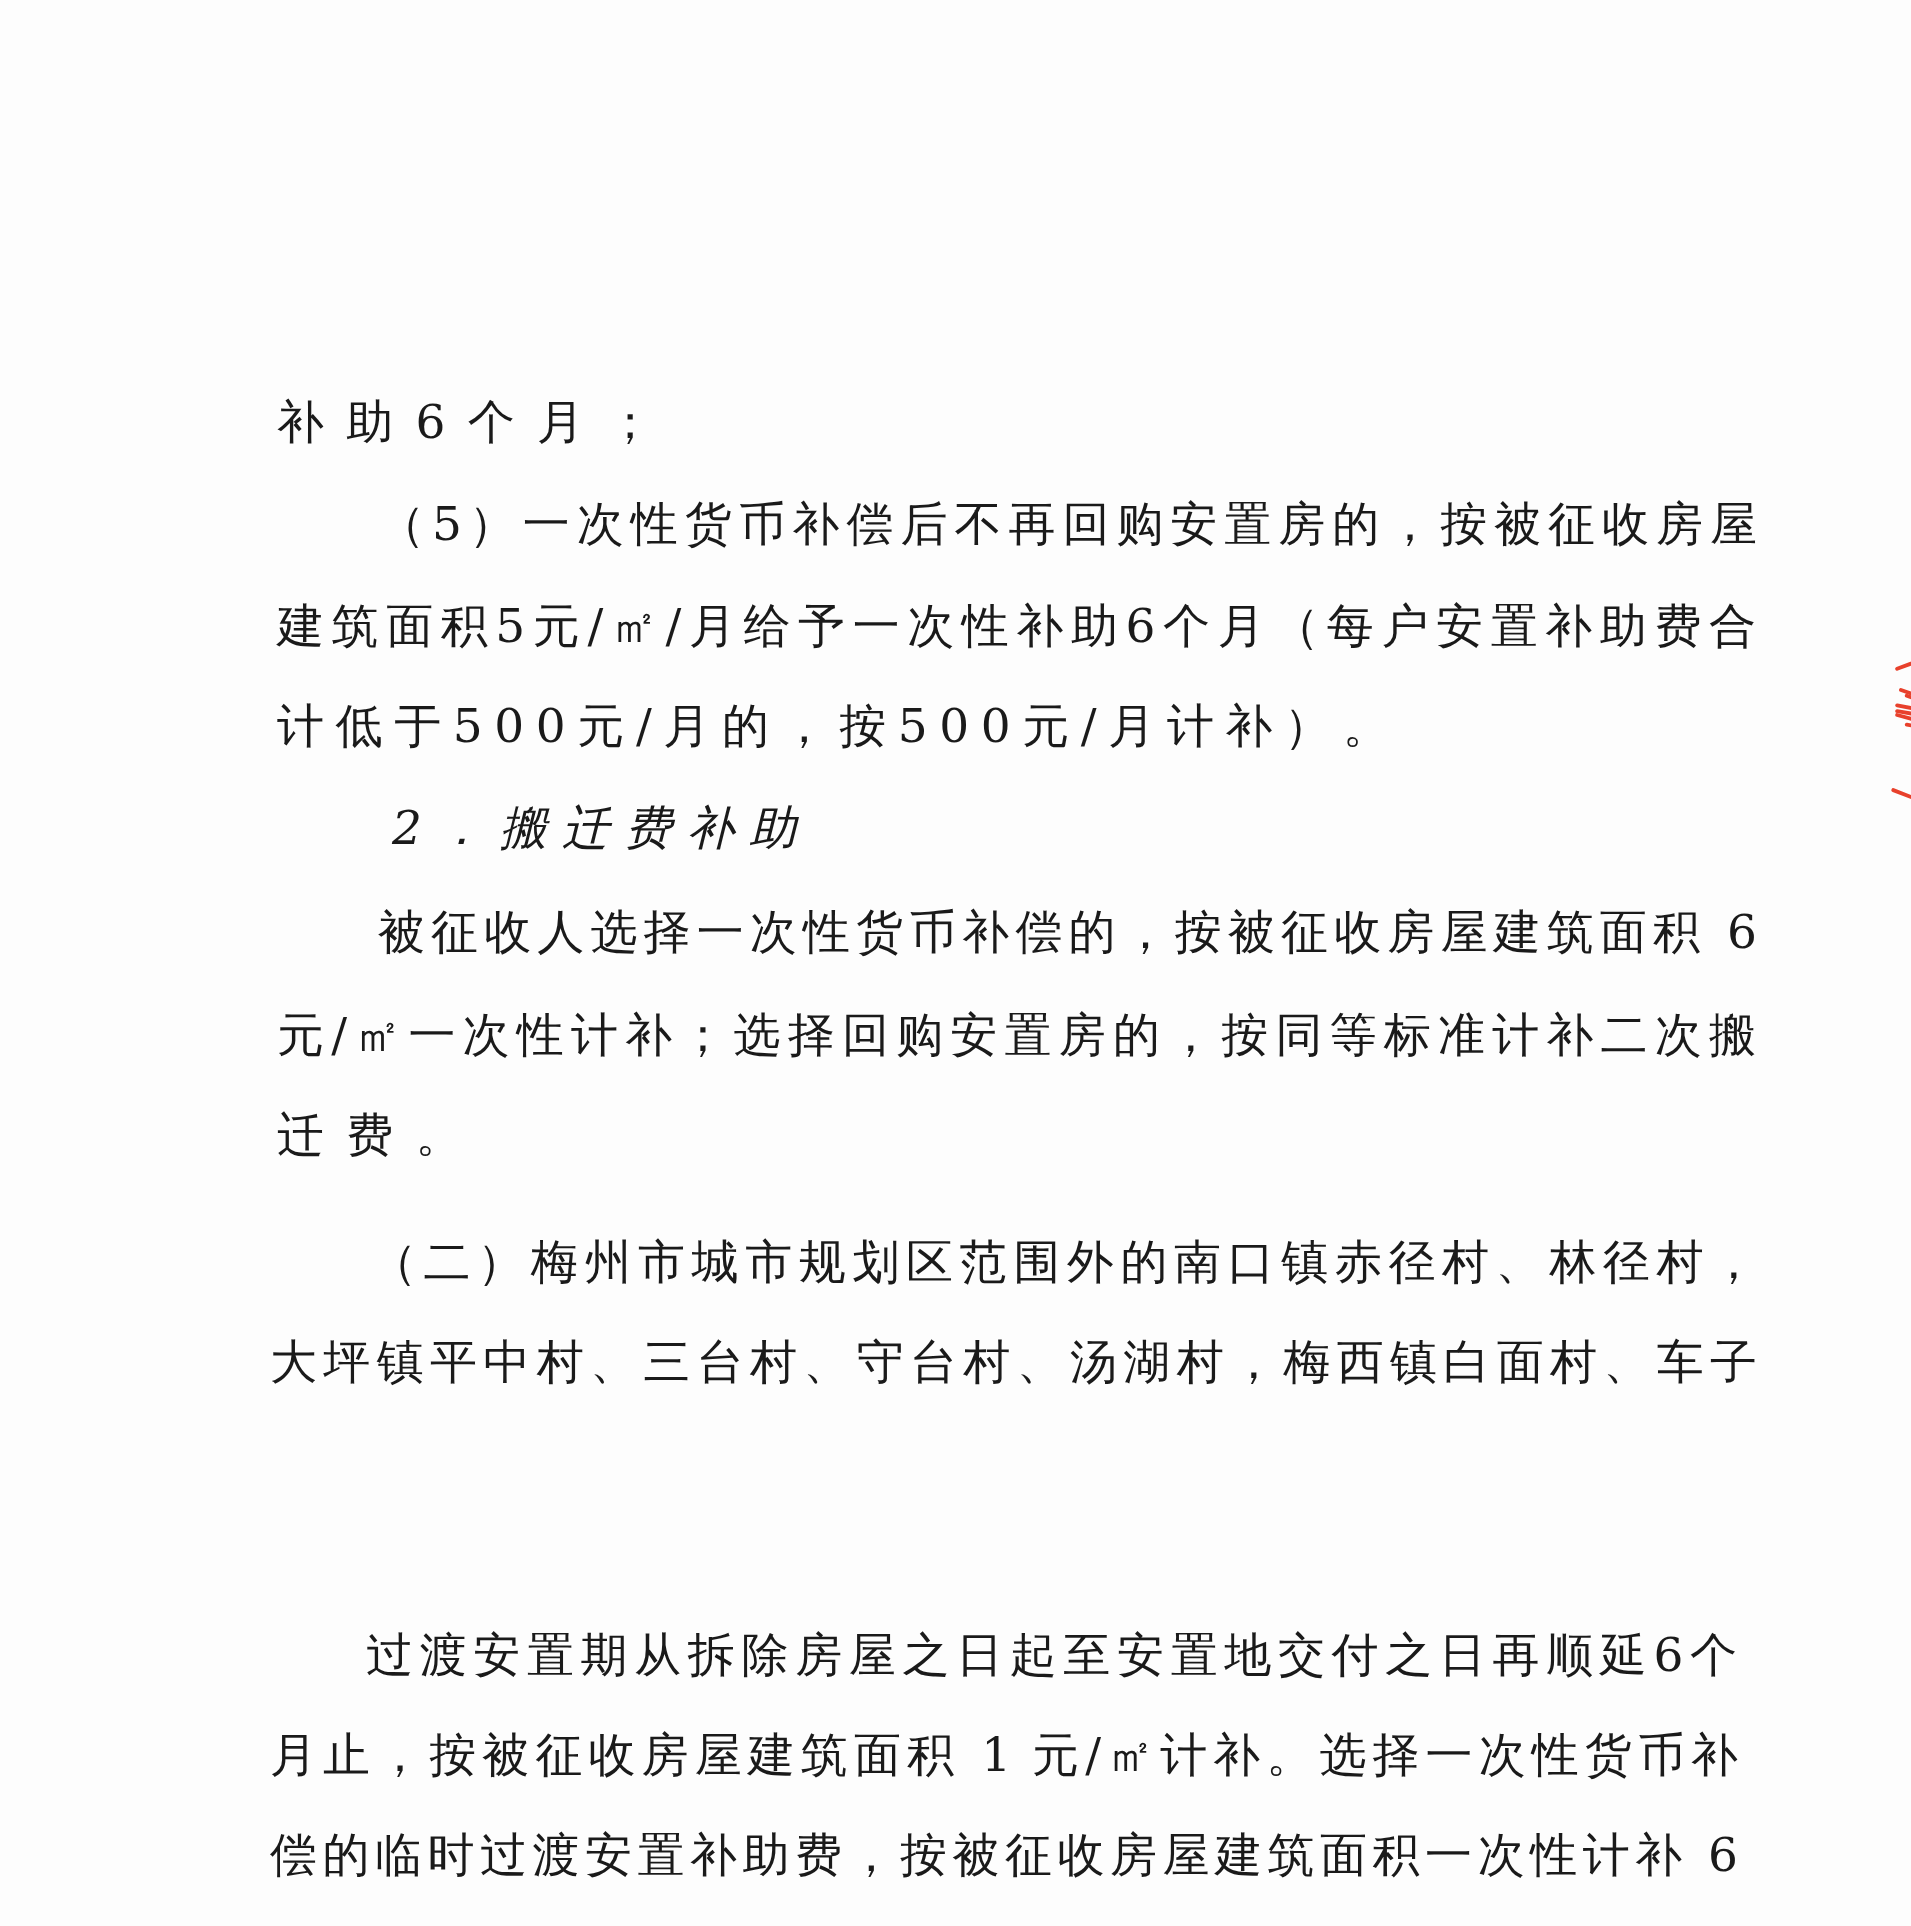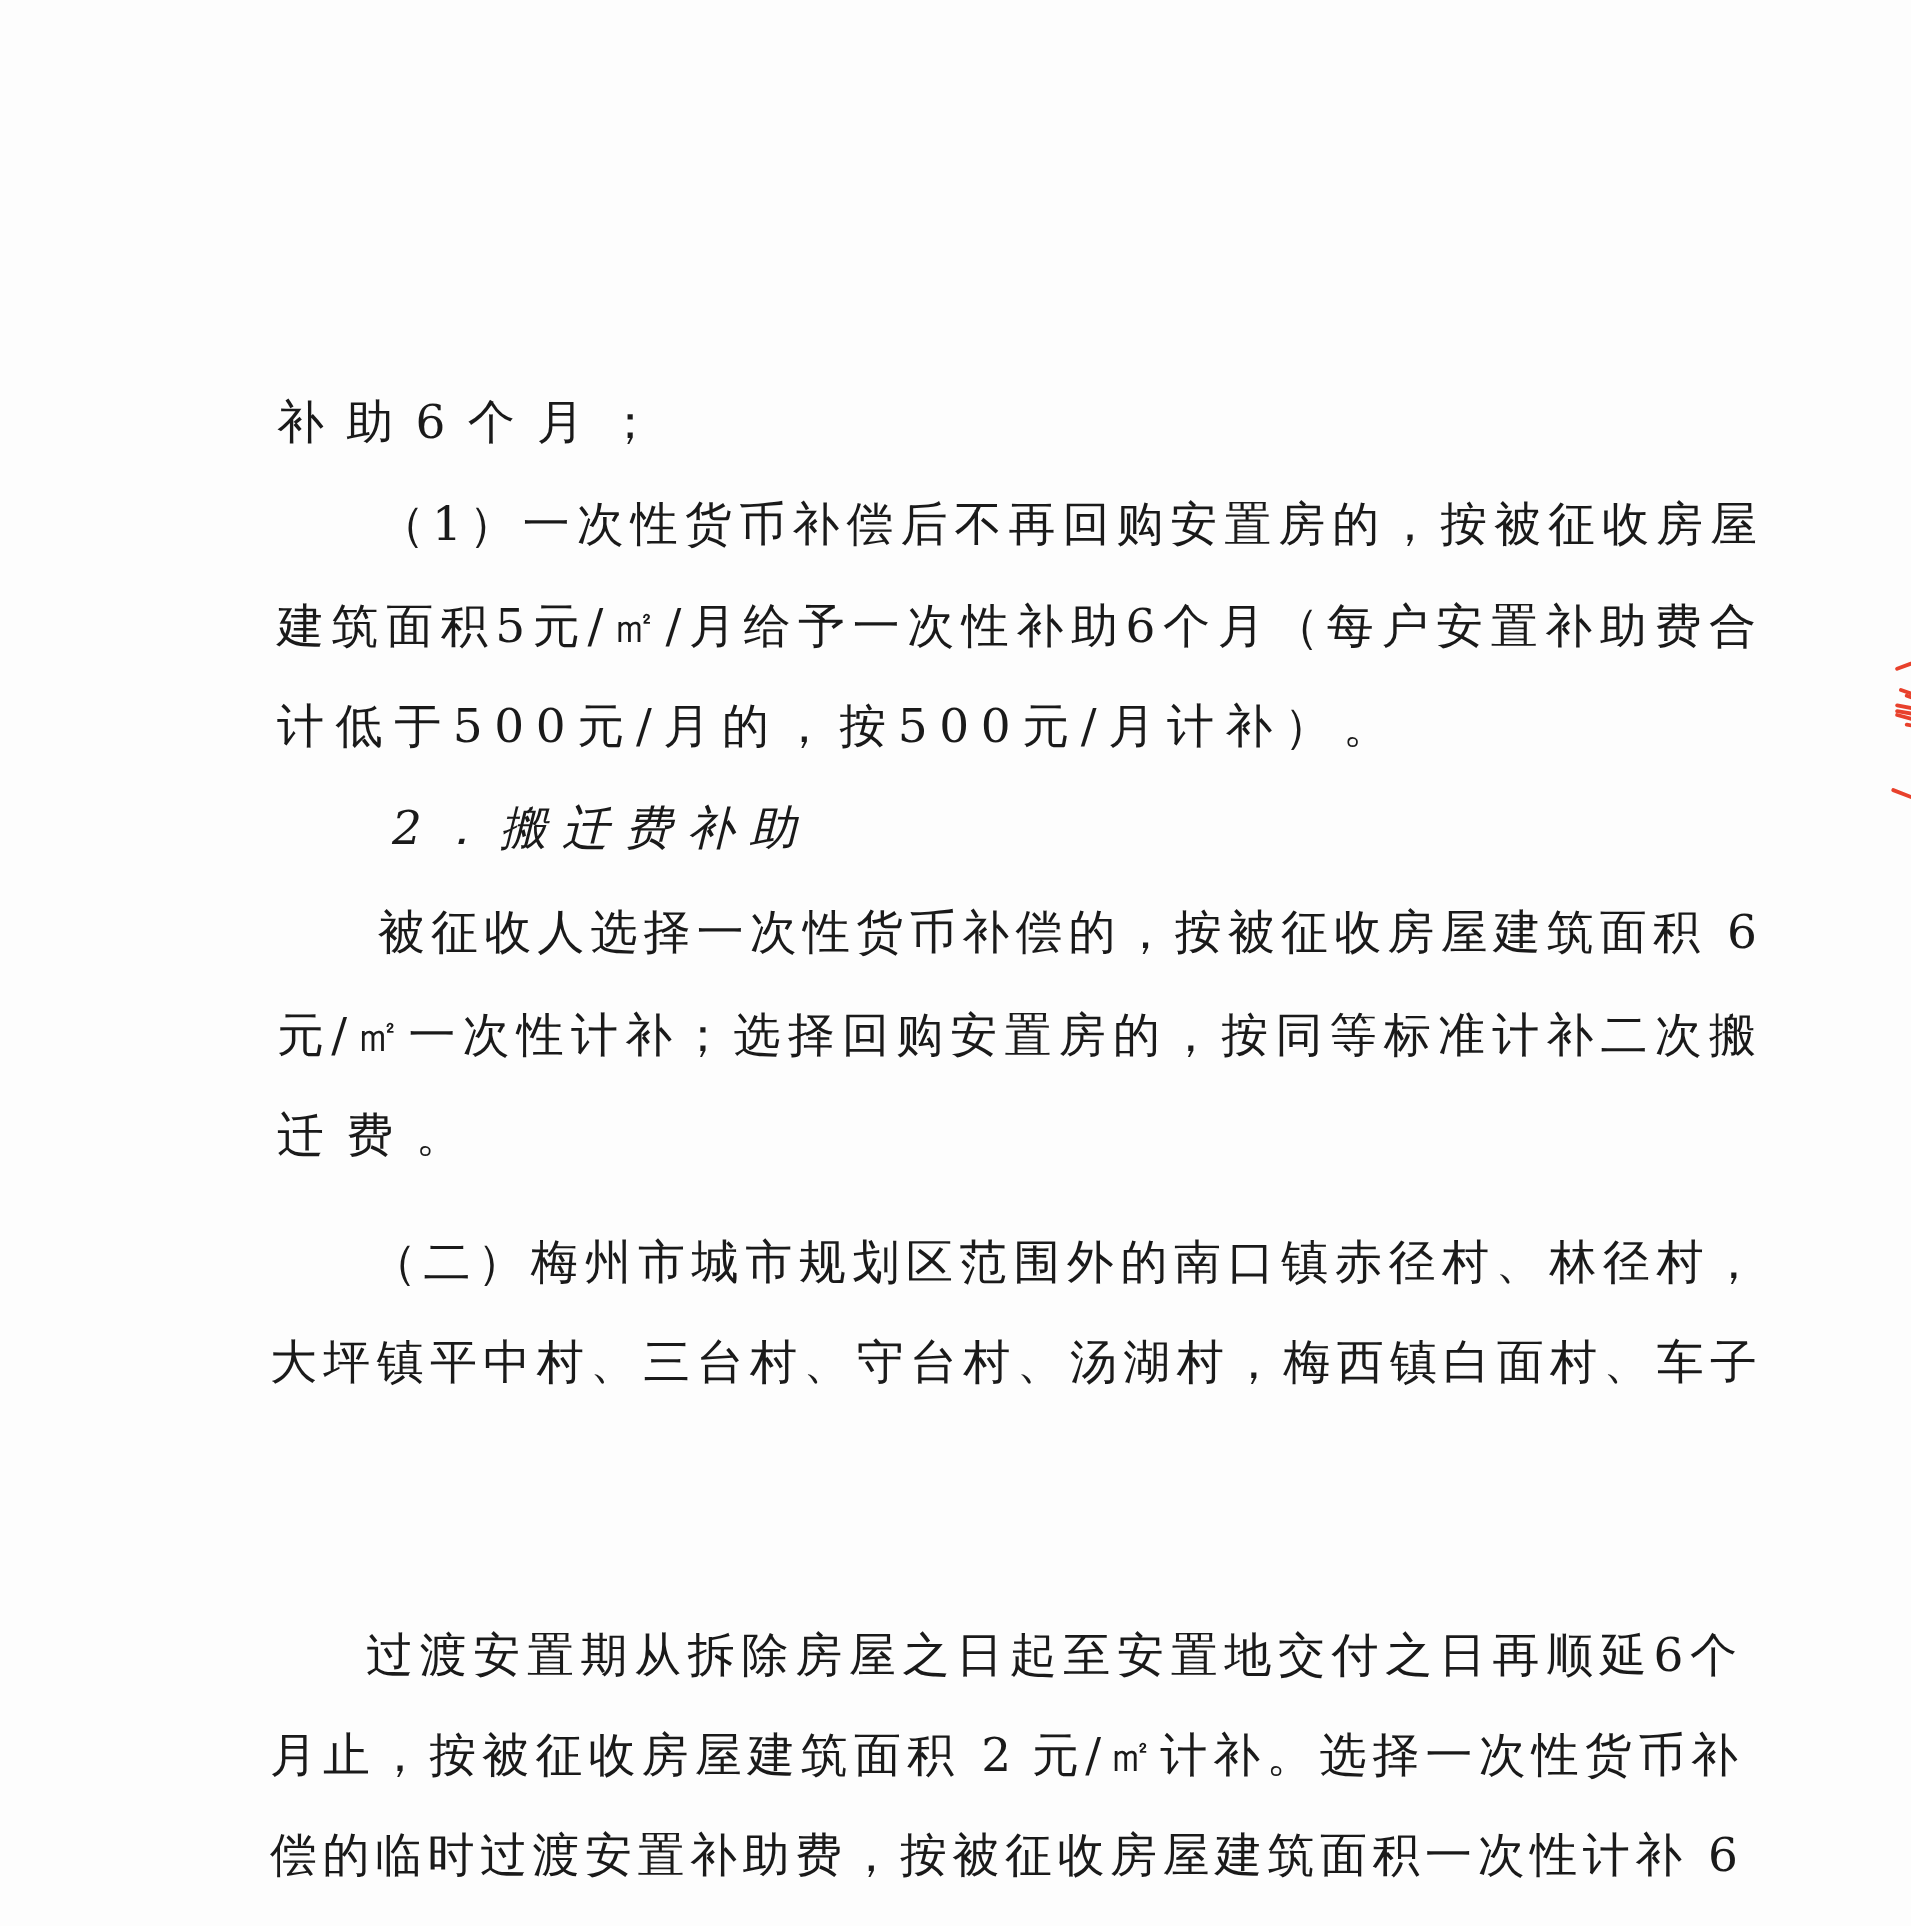--- a/index.html
+++ b/index.html
@@ -10,31 +10,31 @@
           letter-spacing: 22.3px; white-space: nowrap; margin-top: 48px; }
   .justify { text-align: justify; text-align-last: justify; letter-spacing: 0; }
   .seal { position: absolute; left: 1849px; top: 632px; width: 62px; height: 347px; }
 </style>
 </head>
 <body>
 
 <div class="page">
 
   <div class="line" style="top:339px;">补助6个月；</div>
-  <div class="line justify" style="top:441px; left:378px; width:1379px;">（1）一次性货币补偿后不再回购安置房的，按被征收房屋</div>
+  <div class="line justify" style="top:441px; left:378px; width:1379px;">（5）一次性货币补偿后不再回购安置房的，按被征收房屋</div>
   <div class="line justify" style="top:543px;">建筑面积5元/㎡/月给予一次性补助6个月（每户安置补助费合</div>
   <div class="line" style="top:643px; letter-spacing:11.6px;">计低于500元/月的，按500元/月计补）。</div>
   <div class="line" style="top:745px; left:392px; letter-spacing:15.4px;font-style:italic;">2．搬迁费补助</div>
   <div class="line justify" style="top:849px; left:378px; width:1379px;">被征收人选择一次性货币补偿的，按被征收房屋建筑面积 6</div>
   <div class="line" style="top:1052px;">迁费。</div>
   <div class="line justify" style="top:952px;">元/㎡一次性计补；选择回购安置房的，按同等标准计补二次搬</div>
   <div class="line justify" style="top:1179px; left:370px; width:1387px;">（二）梅州市城市规划区范围外的南口镇赤径村、林径村，</div>
   <div class="line justify" style="top:1279px; left:270px; width:1487px;">大坪镇平中村、三台村、守台村、汤湖村，梅西镇白面村、车子</div>
   <div class="line justify" style="top:1572px; left:366px; width:1371px;">过渡安置期从拆除房屋之日起至安置地交付之日再顺延6个</div>
-  <div class="line justify" style="top:1672px; left:270px; width:1468px;">月止，按被征收房屋建筑面积 2 元/㎡计补。选择一次性货币补</div>
+  <div class="line justify" style="top:1672px; left:270px; width:1468px;">月止，按被征收房屋建筑面积 1 元/㎡计补。选择一次性货币补</div>
   <div class="line justify" style="top:1772px; left:270px; width:1468px;">偿的临时过渡安置补助费，按被征收房屋建筑面积一次性计补 6</div>
   <div class="line" style="top:1872px; left:270px;">个月。</div>
 
   <svg class="seal" viewBox="0 0 161 900">
     <g fill="none" stroke="#e8412c" stroke-width="10" stroke-linecap="round">
       <path d="M125 95 L205 65"></path>
       <path d="M185 105 L205 120"></path>
       <path d="M135 150 L205 175"></path>
       <path d="M150 165 L205 185"></path>
       <path d="M125 190 L205 205"></path>

